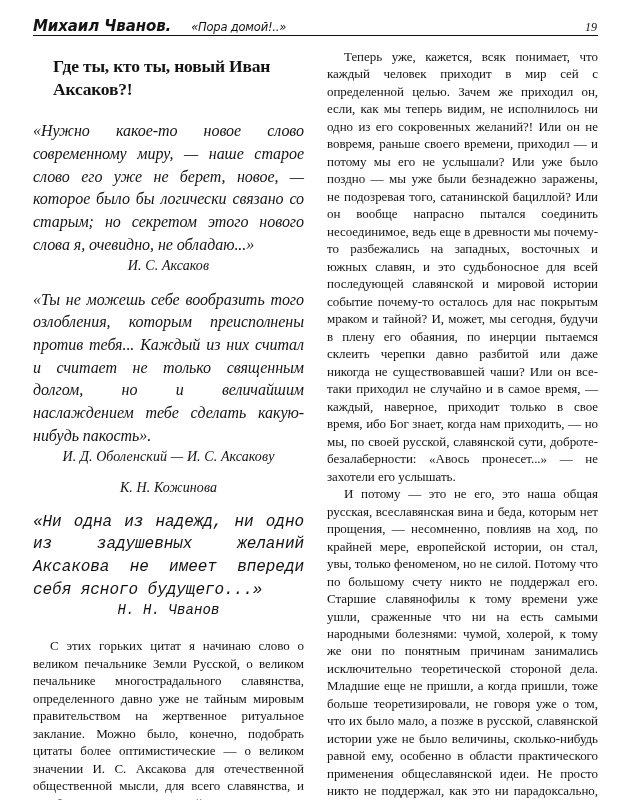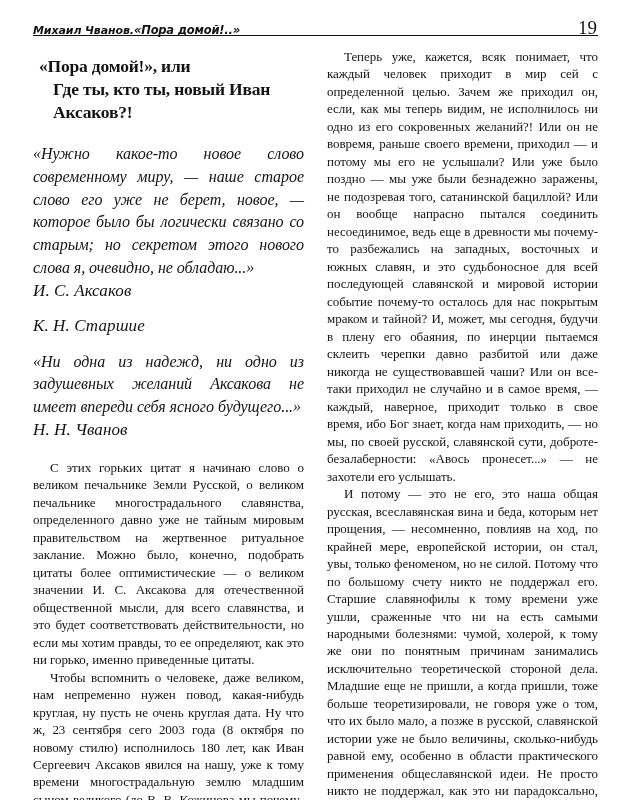--- a/index.html
+++ b/index.html
@@ -36,34 +36,34 @@
   }
   .rh-left {
     display: flex;
     align-items: baseline;
     white-space: nowrap;
   }
   .rh-author {
     font-family: "DejaVu Sans", "Liberation Sans", sans-serif;
     font-weight: bold;
     font-style: italic;
-    font-size: 11px;
+    font-size: 15px;
     letter-spacing: -0.1px;
   }
   .rh-title {
     font-family: "DejaVu Sans", "Liberation Sans", sans-serif;
     font-style: italic;
     font-size: 11.5px;
-    margin-left: 0;
+    margin-left: 20px;
     letter-spacing: -0.2px;
-    font-weight: bold;
   }
   .rh-page {
     font-family: "Liberation Serif", "DejaVu Serif", serif;
-    font-size: 19px;
+    font-style: italic;
+    font-size: 12px;
     font-weight: normal;
     padding-right: 1px;
   }
 
   
   .columns {
     display: flex;
     margin-top: 12px;
     height: 752px;
   }
@@ -84,35 +84,35 @@
     letter-spacing: -0.2px;
     margin: 7px 0 0 0;
   }
   .article-title .tline { display: block; }
   .tline-1 { margin-left: 6px; }
   .tline-2 { margin-left: 20px; }
 
   
   .epigraphs { margin-top: 19px; }
   .epigraph { margin-bottom: 15px; }
-  .epigraph:last-child { margin-bottom: 0; }
+  .epigraph:last-child { margin-bottom: 0; font-family: Liberation Mono, monospace; }
   .epi-text {
     font-style: italic;
     font-size: 16px;
     line-height: 1.42;
     text-align: justify;
     text-align-last: justify;
     letter-spacing: -0.05px;
     margin: 0;
   }
   .epi-text.ragged { text-align-last: left; }
   .epi-source {
     font-style: italic;
-    font-size: 17px;
-    text-align: left;
+    font-size: 14px;
+    text-align: center;
     margin-top: 1px;
     letter-spacing: 0.1px;
   }
 
   
   .body-text {
     margin-top: 19px;
   }
   .para {
     font-size: 13px;
@@ -138,36 +138,37 @@
       <span class="rh-title">«Пора домой!..»</span>
     </div>
     <span class="rh-page">19</span>
   </div>
 
   <div class="columns">
 
     <div class="col col-left">
 
       <h1 class="article-title">
-        <span class="tline tline-1">«Пора домой!», или</span>
         <span class="tline tline-2">Где ты, кто ты, новый Иван Аксаков?!</span>
       </h1>
 
       <div class="epigraphs">
 
         <div class="epigraph">
           <p class="epi-text ragged">«Нужно какое-то новое слово современному миру, — наше старое слово его уже не берет, новое, — которое было бы логически связано со старым; но секретом этого нового слова я, очевидно, не обладаю...»</p>
           <div class="epi-source">И. С. Аксаков</div>
         </div>
 
         <div class="epigraph">
+          <p class="epi-text ragged">«Ты не можешь себе вообразить того озлобления, которым преисполнены против тебя... Каждый из них считал и считает не только священным долгом, но и величайшим наслаждением тебе сделать какую-нибудь пакость».</p>
+          <div class="epi-source">И. Д. Оболенский — И. С. Аксакову</div>
         </div>
 
         <div class="epigraph">
-          <div class="epi-source">К. Н. Старшие</div>
+          <div class="epi-source">К. Н. Кожинова</div>
         </div>
 
         <div class="epigraph">
           <p class="epi-text ragged">«Ни одна из надежд, ни одно из задушевных желаний Аксакова не имеет впереди себя ясного будущего...»</p>
           <div class="epi-source">Н. Н. Чванов</div>
         </div>
 
       </div>
 
       <div class="body-text">

